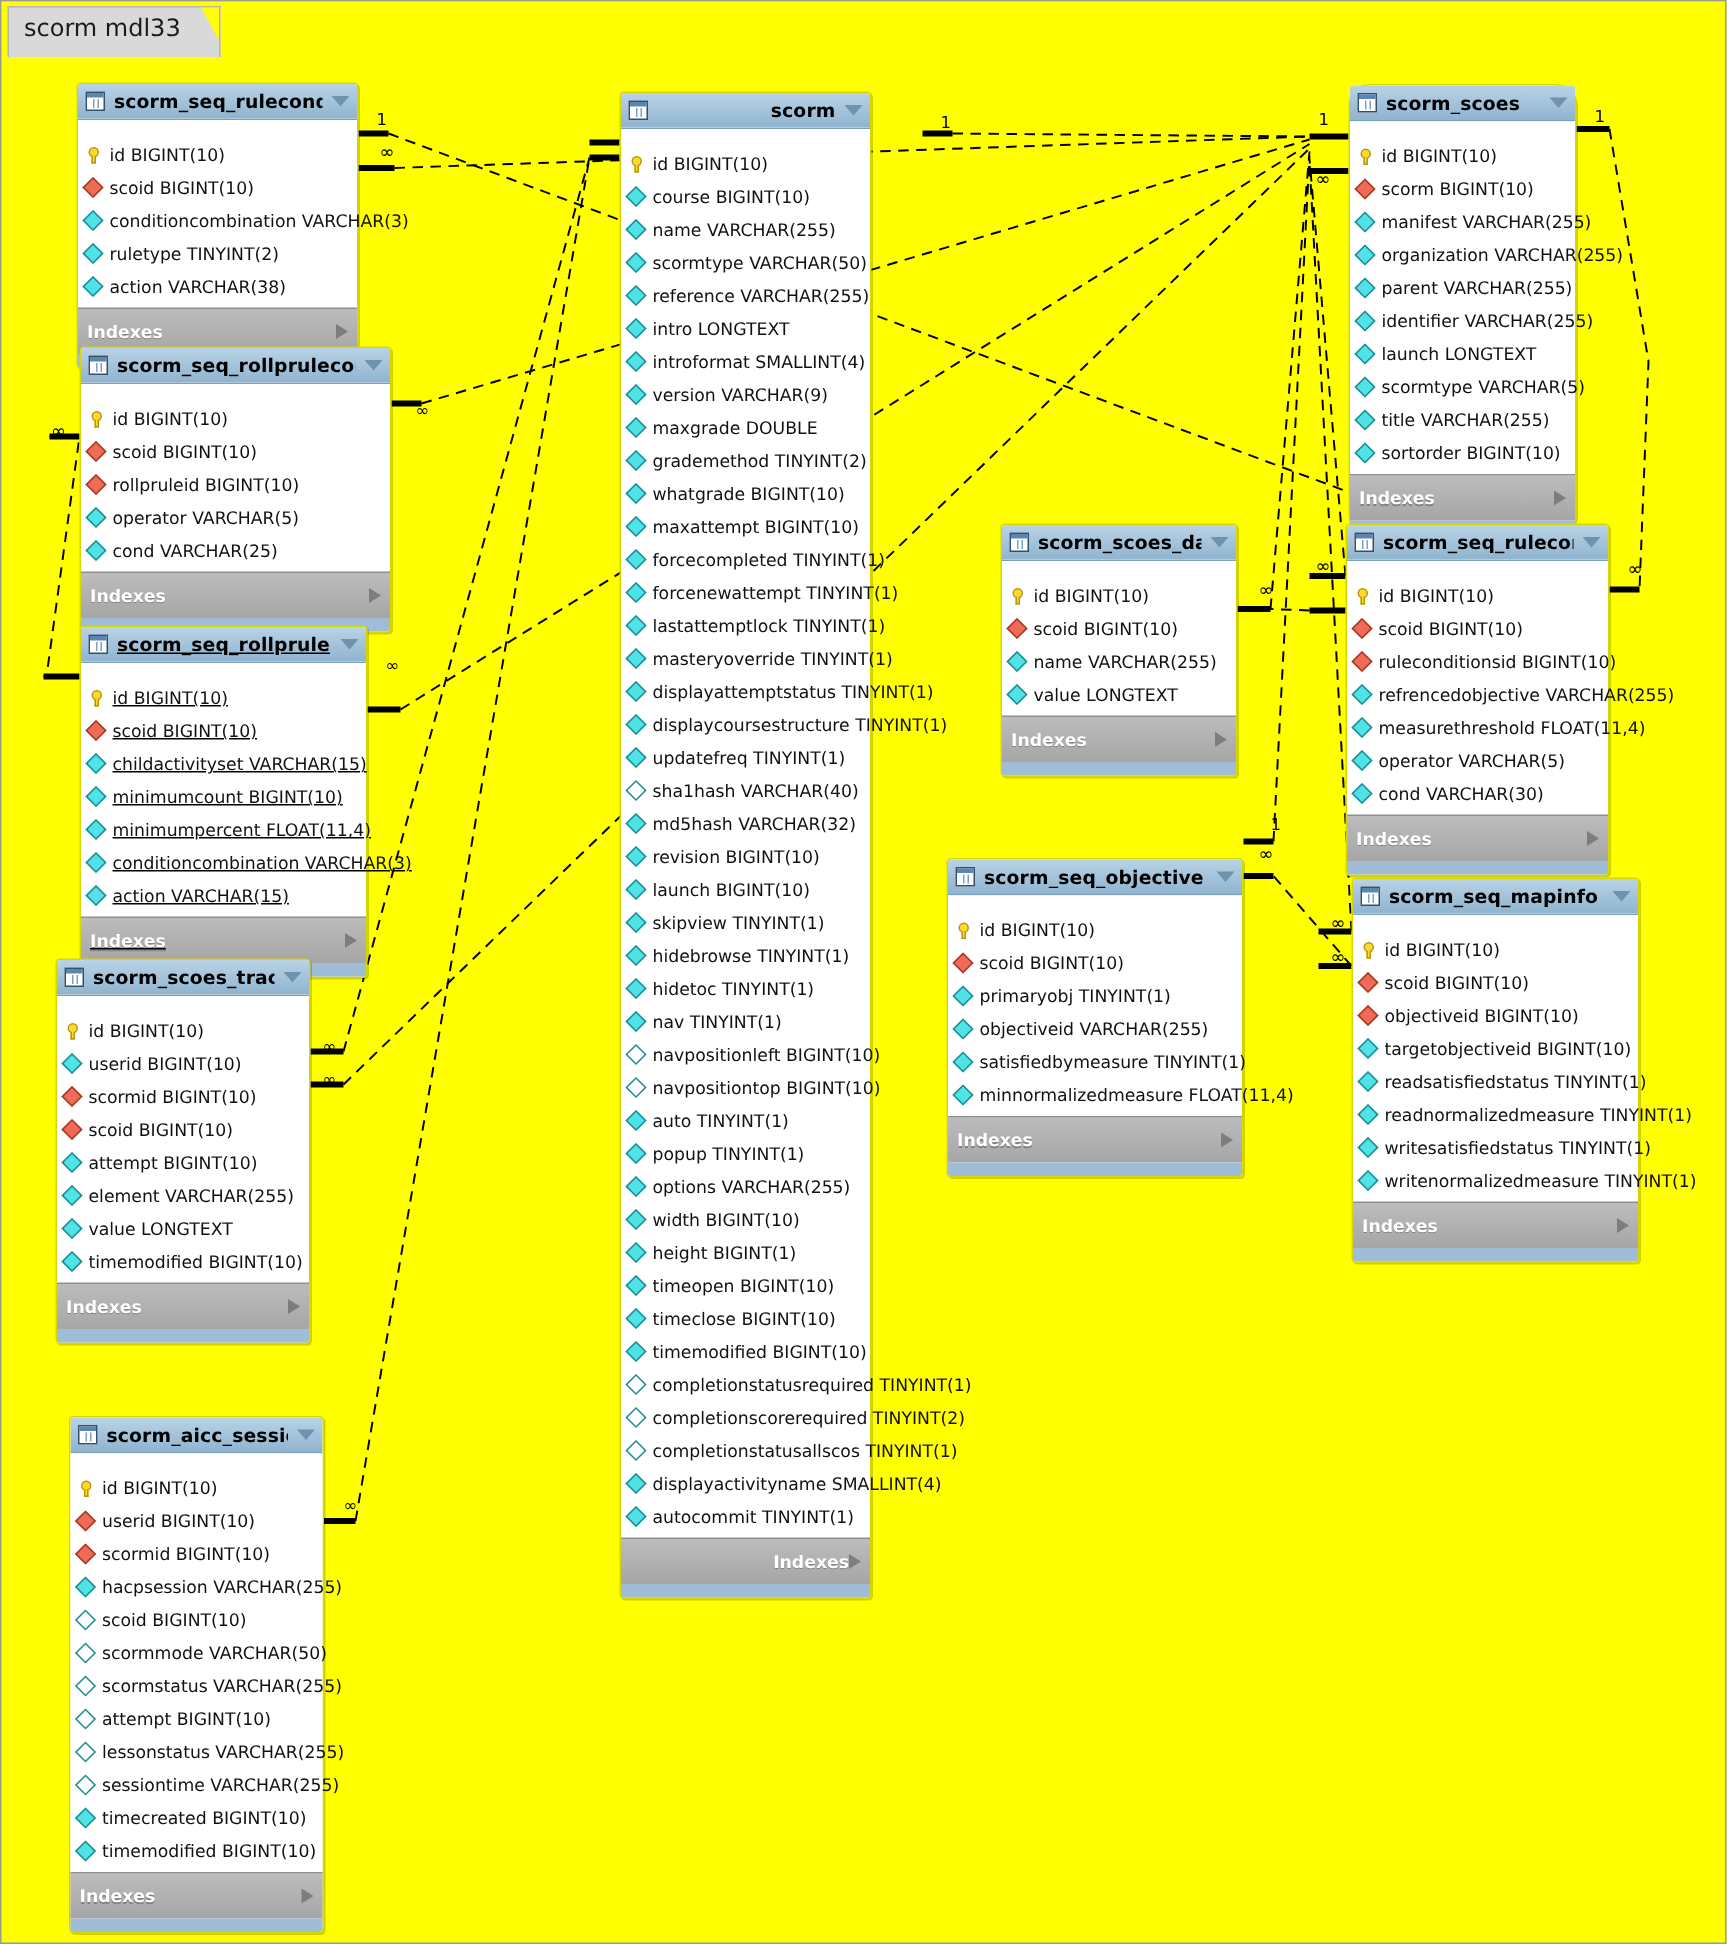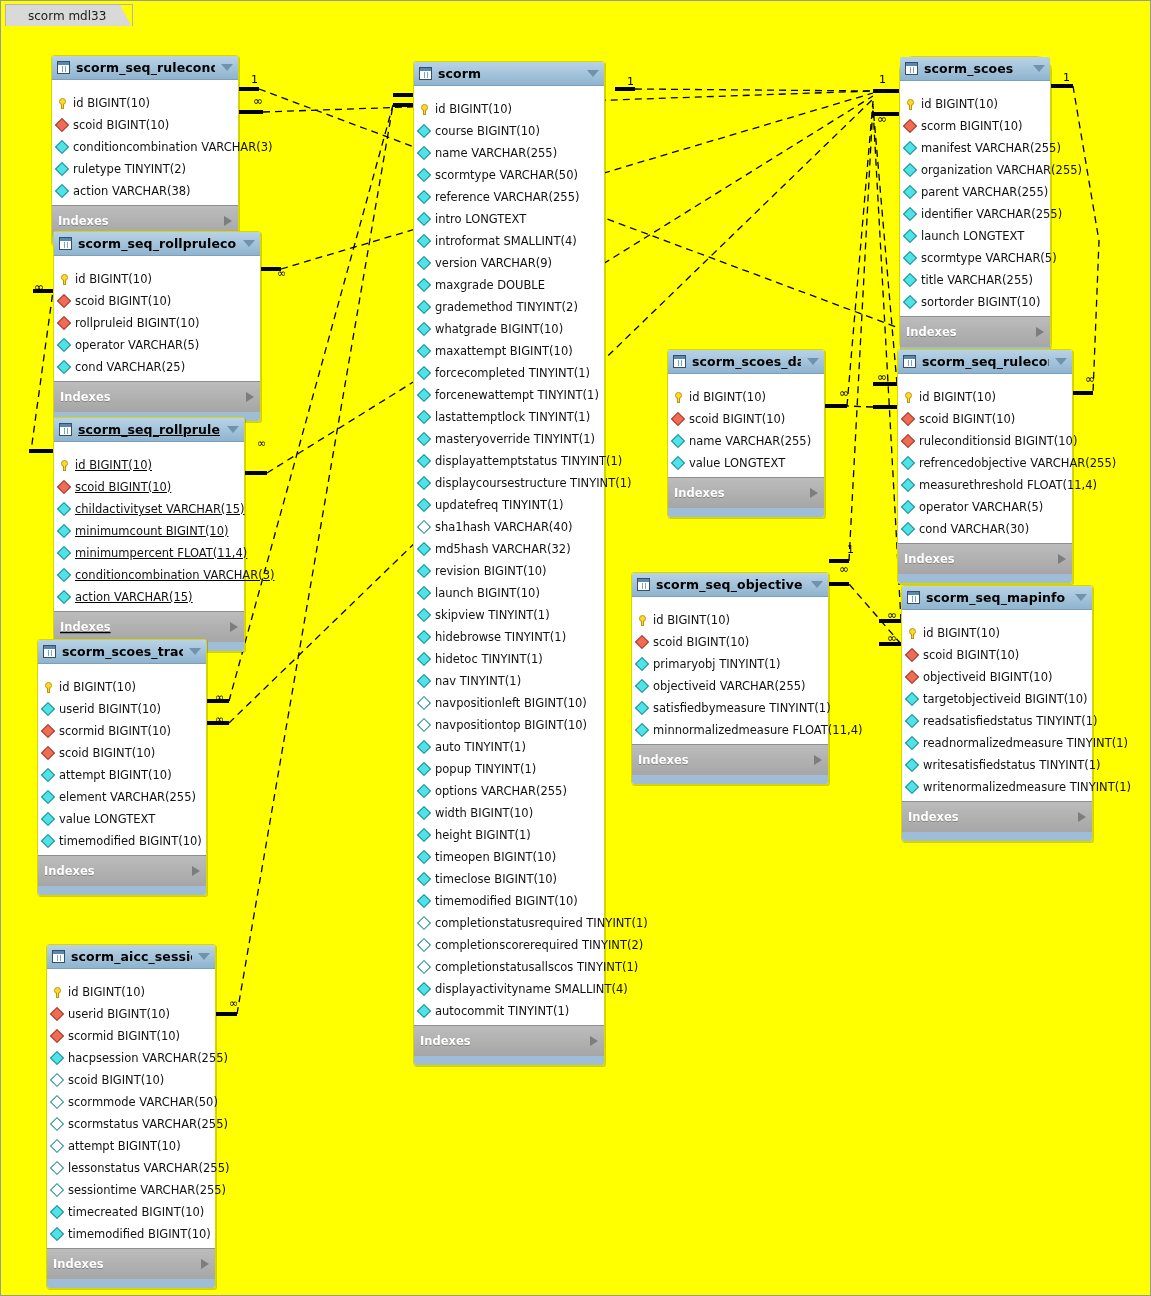--- a/index.html
+++ b/index.html
@@ -15,25 +15,25 @@
     border:1px solid #9a9a9a;
     box-sizing:border-box;
     overflow:hidden;
   }
   
   #tabstrip{
     position:absolute;left:0;top:0;width:1151px;height:30px;
     background:#ffff00;
   }
   .tab{
-    position:absolute;left:4px;top:3px;height:22px;
+    position:absolute;left:4px;top:3px;height:34px;
     background:#d9d9d9;
     color:#1b1b1b;
-    font-size:12px;
-    padding:4px 26px 0 22px;
+    font-size:16px;
+    padding:4px 26px 0 10px;
     box-sizing:border-box;
     border:1px solid #b4b4b4;
     border-bottom:none;
     white-space:nowrap;
   }
   .tab:after{
     content:"";position:absolute;right:0;top:0;
     width:0;height:0;
     border-top:22px solid #ffff00;
     border-left:12px solid transparent;
@@ -438,21 +438,21 @@
             <span class="ci nn"></span>
             <span>timemodified BIGINT(10)</span>
           </div>
         </div>
         <div class="idx">
           <span class="idx-lbl">Indexes</span>
           <span class="idx-arrow"></span>
         </div>
         <div class="foot"></div>
       </div>
-      <div class="tbl" style="left: 412px; top: 60px; width: 192px;">
+      <div class="tbl" style="left: 412px; top: 60px; width: 168px; text-align: right;">
         <div class="tbl-hdr">
           <span class="tbl-ico"></span>
           <span class="tbl-name">scorm</span>
           <span class="caret"></span>
         </div>
         <div class="cols">
           <div class="col">
             <span class="ci pk"></span>
             <span>id BIGINT(10)</span>
           </div>

